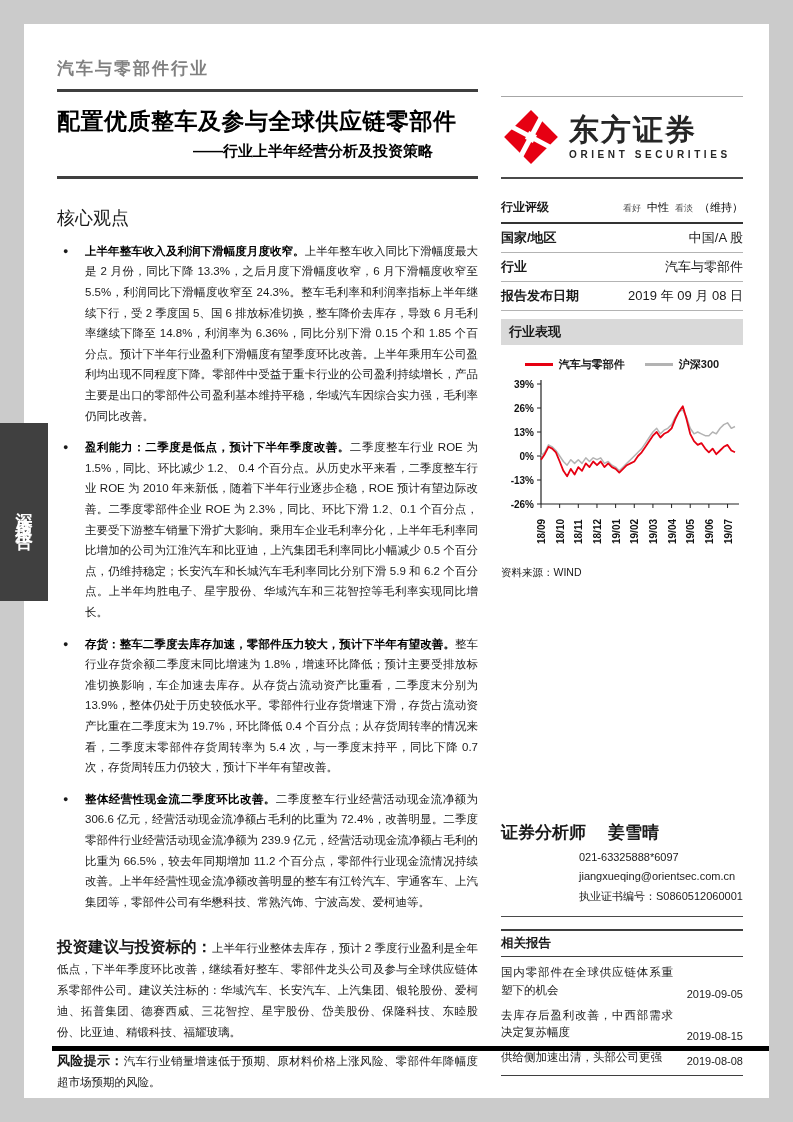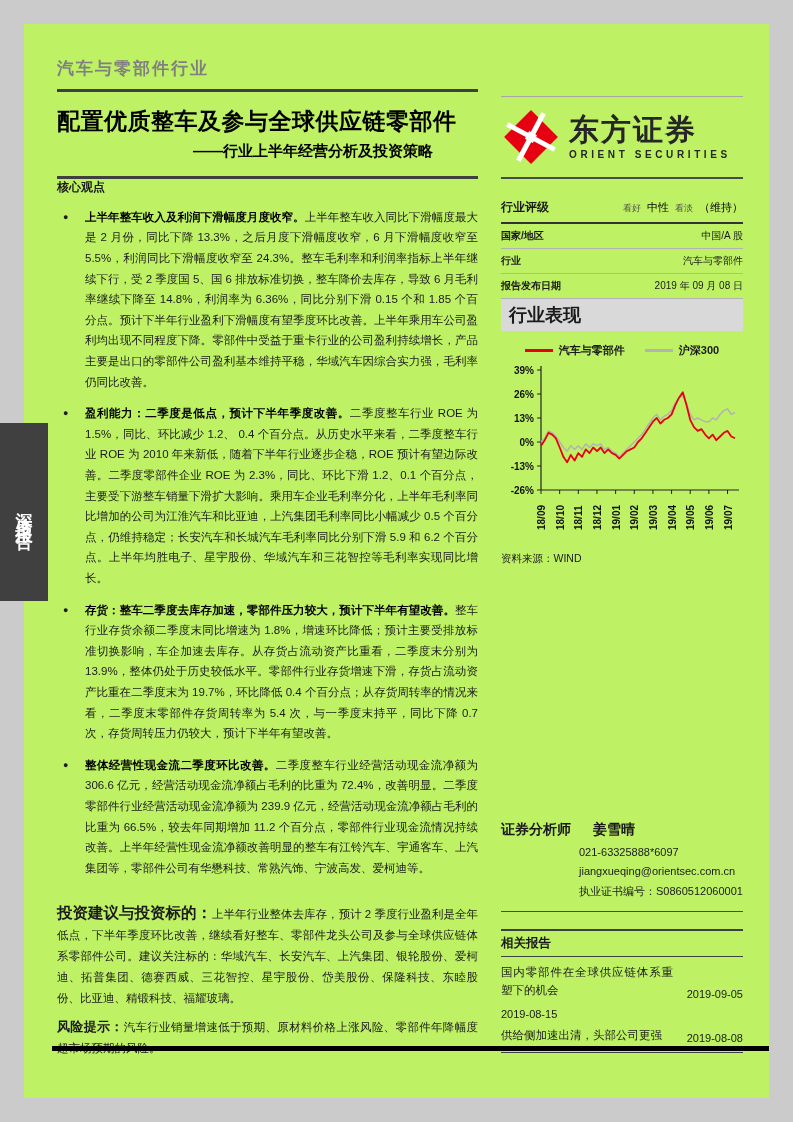--- a/index.html
+++ b/index.html
@@ -7,21 +7,21 @@
   body {
     background:#cbcbcb;
     font-family:"Liberation Sans","DejaVu Sans",sans-serif;
     color:#1a1a1a;
     position:relative;
     overflow:hidden;
   }
   .page {
     position:absolute; left:24px; top:24px;
     width:745px; height:1074px;
-    background:#bef264;
+    background:#ffffff;
   }
   
   .side-tab {
     position:absolute; left:0; top:423px;
     width:48px; height:178px;
     background:#404040;
     display:flex; align-items:center; justify-content:center;
     z-index:5;
   }
   .side-tab span {
@@ -29,21 +29,21 @@
     color:#ffffff; font-weight:bold; font-size:17px;
     letter-spacing:7px;
   }
   
   .left-col { position:absolute; left:33px; top:0; width:421px; }
   .category { margin-top:33px; font-size:17px; font-weight:bold; color:#808080; letter-spacing:2px; }
   .rule { height:3px; background:#3f3f3f; margin-top:9px; }
   .doc-title { margin-top:15px; font-size:23px; font-weight:bold; color:#000; letter-spacing:0.5px; line-height:1.3; }
   .doc-subtitle { margin-top:5px; font-size:15px; font-weight:bold; color:#000; text-align:right; padding-right:45px; }
   .rule2 { height:3px; background:#3f3f3f; margin-top:15px; }
-  .core-heading { font-size:12px; font-weight:bold; }
+  .core-heading { margin-top:27px; font-size:18px; font-weight:normal; }
   .bullet { display:flex; margin-top:11px; }
   .bullet .dot { width:28px; flex:none; font-size:9px; line-height:21px; padding-left:6px; }
   .bullet .btext { flex:1; font-size:11.5px; line-height:20.6px; text-align:justify; color:#1a1a1a; }
   .bullet .btext b { color:#000; }
   .advice { margin-top:24px; font-size:11.5px; line-height:21px; text-align:justify; }
   .advice .adv-label { font-size:15.5px; font-weight:bold; }
   .risk { margin-top:7px; font-size:11.5px; line-height:21px; text-align:justify; }
   .risk .risk-label { font-size:13px; font-weight:bold; }
   
   .right-col { position:absolute; left:477px; top:0; width:242px; }
@@ -51,30 +51,30 @@
     margin-top:72px; border-top:1px solid #a6a6a6; border-bottom:2px solid #4a4a4a;
     padding:12px 2px 12px 2px; display:flex; align-items:center; gap:10px;
   }
   .logo-text .cn { font-size:30px; font-weight:bold; color:#262626; letter-spacing:2px; line-height:1.05; }
   .logo-text .en { font-size:10px; font-weight:bold; color:#262626; letter-spacing:3.6px; margin-top:4px; }
   .rating-row { display:flex; align-items:baseline; justify-content:space-between; padding:8px 0 6px 0; border-bottom:2px solid #333; margin-top:12px; }
   .rating-row .r-label { font-size:12px; font-weight:bold; }
   .rating-vals { display:flex; align-items:baseline; gap:6px; }
   .rating-vals .small { font-size:9px; color:#4d4d4d; }
   .rating-vals .big { font-size:11px; font-weight:normal; color:#000; }
-  .info-row { display:flex; justify-content:space-between; align-items:baseline; padding:5px 0; border-bottom:1px solid #b3b3b3; font-size:10px;gap:47px; }
+  .info-row { display:flex; justify-content:space-between; align-items:baseline; padding:5px 0; border-bottom:1px solid #b3b3b3; font-size:13px;gap:47px; }
   .info-row .i-label { font-weight:bold; }
-  .perf-header { margin-top:0; background:#d9d9d9; font-size:18px; font-weight:bold; padding:4px 8px; }
+  .perf-header { margin-top:8px; background:#d9d9d9; font-size:13px; font-weight:bold; padding:4px 8px; }
   .legend { display:flex; justify-content:center; gap:20px; margin-top:12px; align-items:center; }
   .legend .item { display:flex; align-items:center; gap:6px; font-size:11px; font-weight:bold; }
   .legend .swatch { width:28px; height:3px; display:inline-block; }
   .chart-wrap { margin-top:4px; }
   .source { margin-top:8px; font-size:10.5px; color:#1a1a1a; }
   .analyst { position:absolute; left:477px; top:797px; width:242px; border-bottom:1px solid #4a4a4a; padding-bottom:12px; }
-  .analyst .row1 { display:flex; gap:22px; font-size:14px; }
+  .analyst .row1 { display:flex; gap:22px; font-size:17px; }
   .analyst .a-label { font-weight:bold; }
   .analyst .a-name { font-weight:bold; }
   .analyst .sub { margin-left:78px; font-size:11px; margin-top:7px; }
   .related { position:absolute; left:477px; top:905px; width:242px; }
   .related .rel-head { border-top:2px solid #3f3f3f; border-bottom:1px solid #3f3f3f; font-size:12.5px; font-weight:bold; padding:4px 0 4px 0; }
   .rel-item { display:flex; justify-content:space-between; padding-top:7px;align-items:flex-end; }
   .rel-item .t { font-size:11.5px; line-height:1.55; width:172px; text-align:justify; }
   .rel-item .d { font-size:11px; white-space:nowrap; padding-top:1px; }
   .related .rel-bottom { border-bottom:1px solid #3f3f3f; margin-top:8px; }
   .footer-bar { position:absolute; left:28px; top:1022px; width:717px; height:5px; background:#000; }
@@ -230,20 +230,21 @@
     <div class="sub">执业证书编号：S0860512060001</div>
   </div>
 
   <div class="related">
     <div class="rel-head">相关报告</div>
     <div class="rel-item">
       <span class="t">国内零部件在全球供应链体系重塑下的机会</span>
       <span class="d">2019-09-05</span>
     </div>
     <div class="rel-item">
+      <span class="t">去库存后盈利改善，中西部需求决定复苏幅度</span>
       <span class="d">2019-08-15</span>
     </div>
     <div class="rel-item">
       <span class="t">供给侧加速出清，头部公司更强</span>
       <span class="d">2019-08-08</span>
     </div>
     <div class="rel-bottom"></div>
   </div>
 
   <div class="footer-bar"></div>

